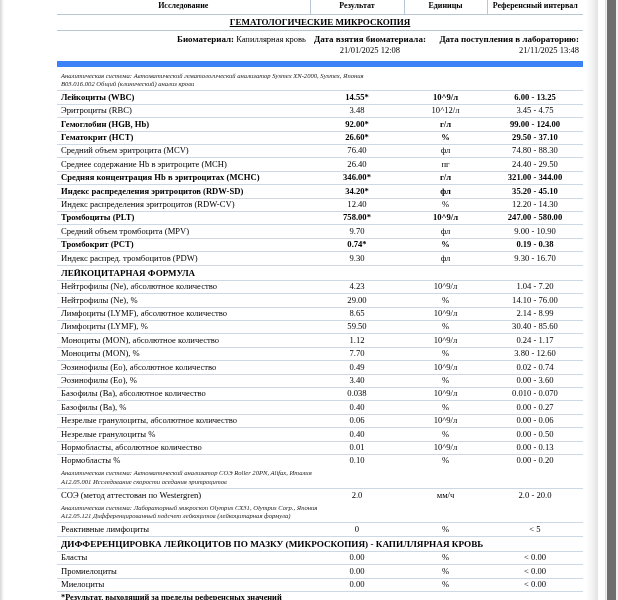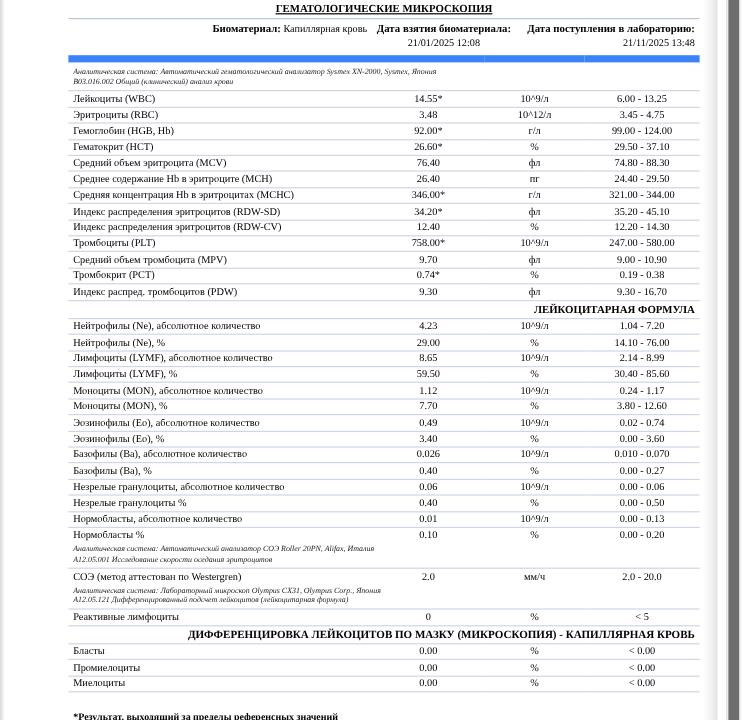--- a/index.html
+++ b/index.html
@@ -123,28 +123,28 @@
   tr.data-row td {
     border-top: 1px solid #cdd8e4;
     padding: 1.4px 4px;
     font-size: 8.6px;
     vertical-align: middle;
   }
   tr.data-row td.name { text-align: left; }
   tr.data-row td.res  { text-align: center; }
   tr.data-row td.unit { text-align: center; }
   tr.data-row td.ref  { text-align: center; }
-  tr.data-row.abn td { font-weight: normal; }
+  tr.data-row.abn td { font-weight: bold; }
 
   tr.group-row td {
     border-top: 1px solid #cdd8e4;
     padding: 2px 4px;
     font-weight: bold;
     font-size: 9px;
-    text-align: right;
+    text-align: left;
   }
   tr.group-row.wide td { font-size: 9.2px; }
 
   tr.endline td {
     border-top: 1px solid #cdd8e4;
     padding: 0;
     height: 0;
     line-height: 0;
     font-size: 0;
   }
@@ -172,20 +172,26 @@
   <div id="doc">
     <table class="report">
       <colgroup>
         <col class="c-name">
           <col class="c-res">
           <col class="c-unit">
           <col class="c-ref">
       </colgroup>
       <tbody>
 
+        <tr class="hdr-row">
+          <td class="first">Исследование</td>
+          <td>Результат</td>
+          <td>Единицы</td>
+          <td>Референсный интервал</td>
+        </tr>
 
         <tr class="section-title-row">
           <td colspan="4">
             <span class="underlined">ГЕМАТОЛОГИЧЕСКИЕ МИКРОСКОПИЯ</span>
           </td>
         </tr>
 
         <tr class="biomat-row">
           <td class="biomat-left">
             <b>Биоматериал:</b>
@@ -334,21 +340,21 @@
             <td class="ref">0.02 - 0.74</td>
           </tr>
           <tr class="data-row">
             <td class="name">Эозинофилы (Eo), %</td>
             <td class="res">3.40</td>
             <td class="unit">%</td>
             <td class="ref">0.00 - 3.60</td>
           </tr>
           <tr class="data-row">
             <td class="name">Базофилы (Ba), абсолютное количество</td>
-            <td class="res">0.026</td>
+            <td class="res">0.038</td>
             <td class="unit">10^9/л</td>
             <td class="ref">0.010 - 0.070</td>
           </tr>
           <tr class="data-row">
             <td class="name">Базофилы (Ba), %</td>
             <td class="res">0.40</td>
             <td class="unit">%</td>
             <td class="ref">0.00 - 0.27</td>
           </tr>
           <tr class="data-row">

